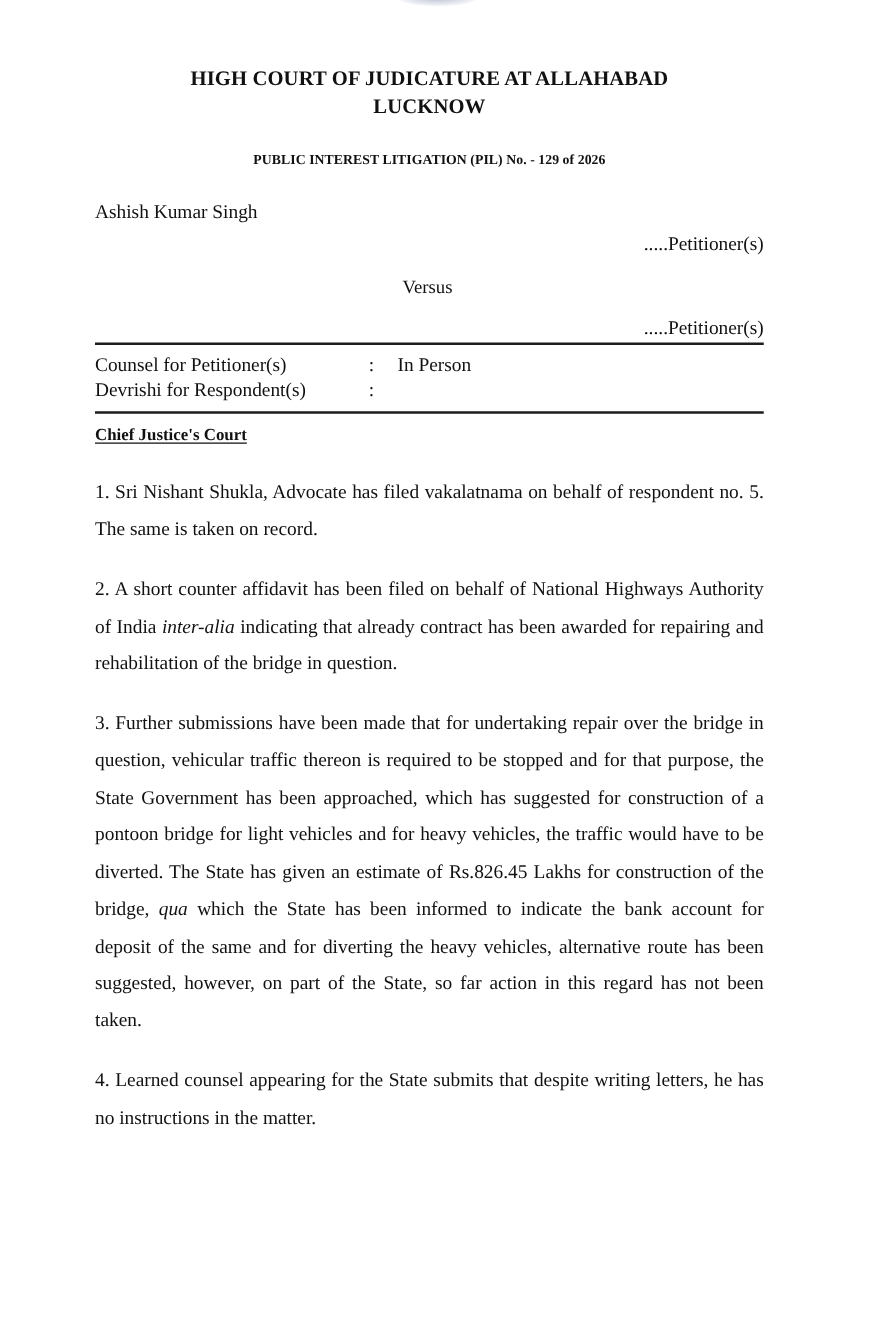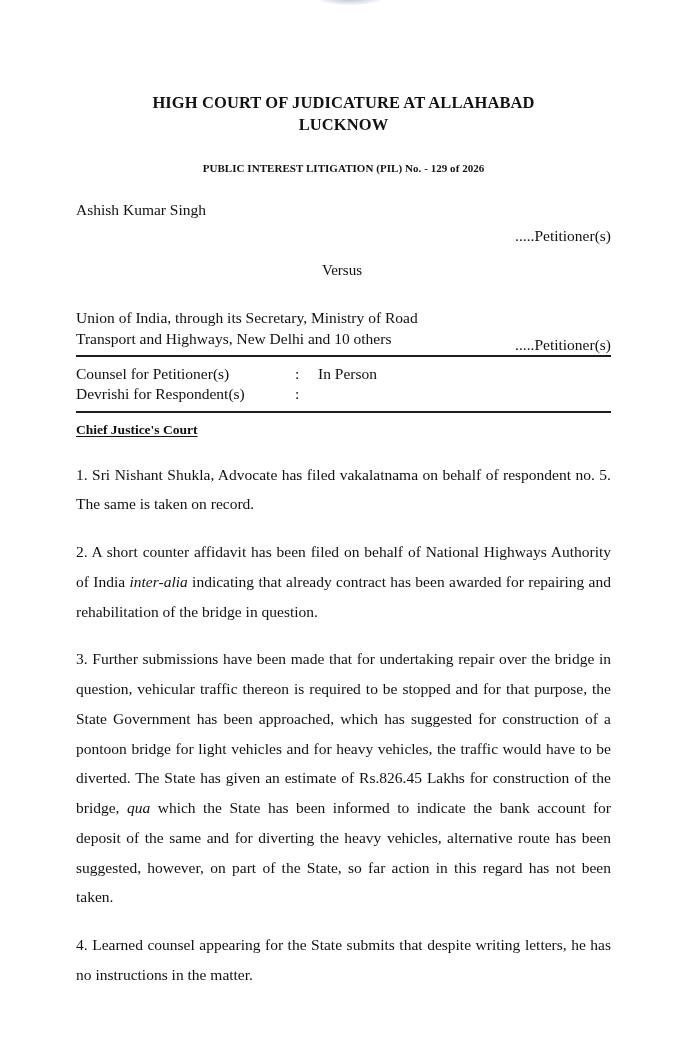--- a/index.html
+++ b/index.html
@@ -30,21 +30,20 @@
   }
 
   .page {
     position: absolute;
     top: 0;
     left: 0;
     width: 696px;
     height: 784px;
     box-sizing: border-box;
     padding: 0 85px 0 76px;
-    margin-top: 40px;
   }
 
   
   .court-title {
     text-align: center;
     font-weight: bold;
     font-size: 16.5px;
     line-height: 1.33;
     letter-spacing: 0.1px;
     margin: 0;
@@ -171,21 +170,20 @@
     <div>LUCKNOW</div>
   </div>
 
   <div class="case-no">PUBLIC INTEREST LITIGATION (PIL) No. - 129 of 2026</div>
 
   <div class="parties">
     <p class="party-name">Ashish Kumar Singh</p>
     <p class="party-role">.....Petitioner(s)</p>
     <p class="versus">Versus</p>
     <div class="respondent-block">
-      <p class="party-name">Union of India, through its Secretary, Ministry of Road Transport and Highways, New Delhi and 10 others</p>
       <p class="party-role">.....Petitioner(s)</p>
     </div>
   </div>
 
   <hr class="rule rule-1">
 
   <div class="counsel">
     <div class="counsel-row">
       <div class="counsel-label">Counsel for Petitioner(s)</div>
       <div class="counsel-colon">:</div>

